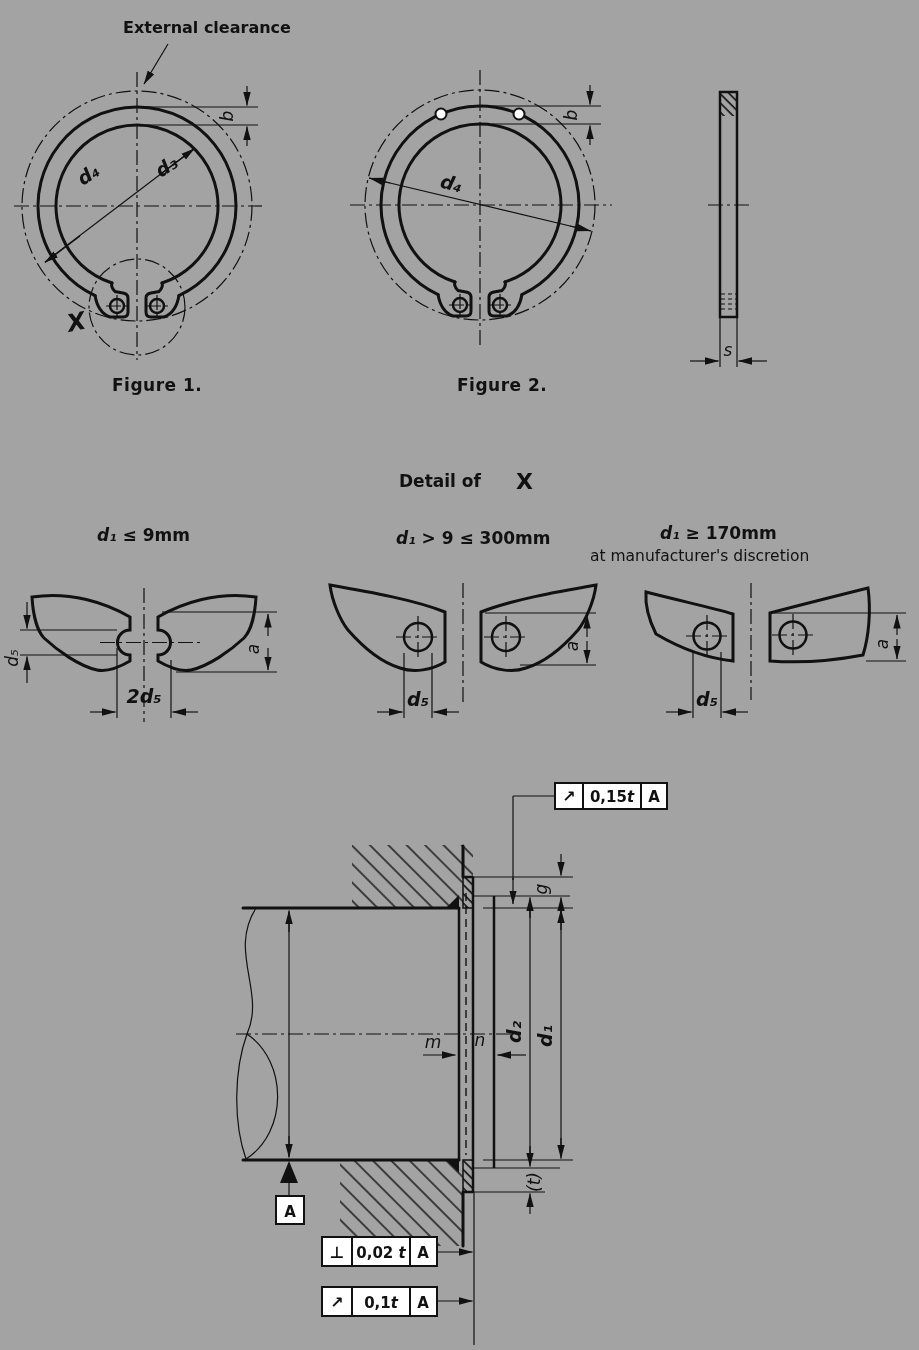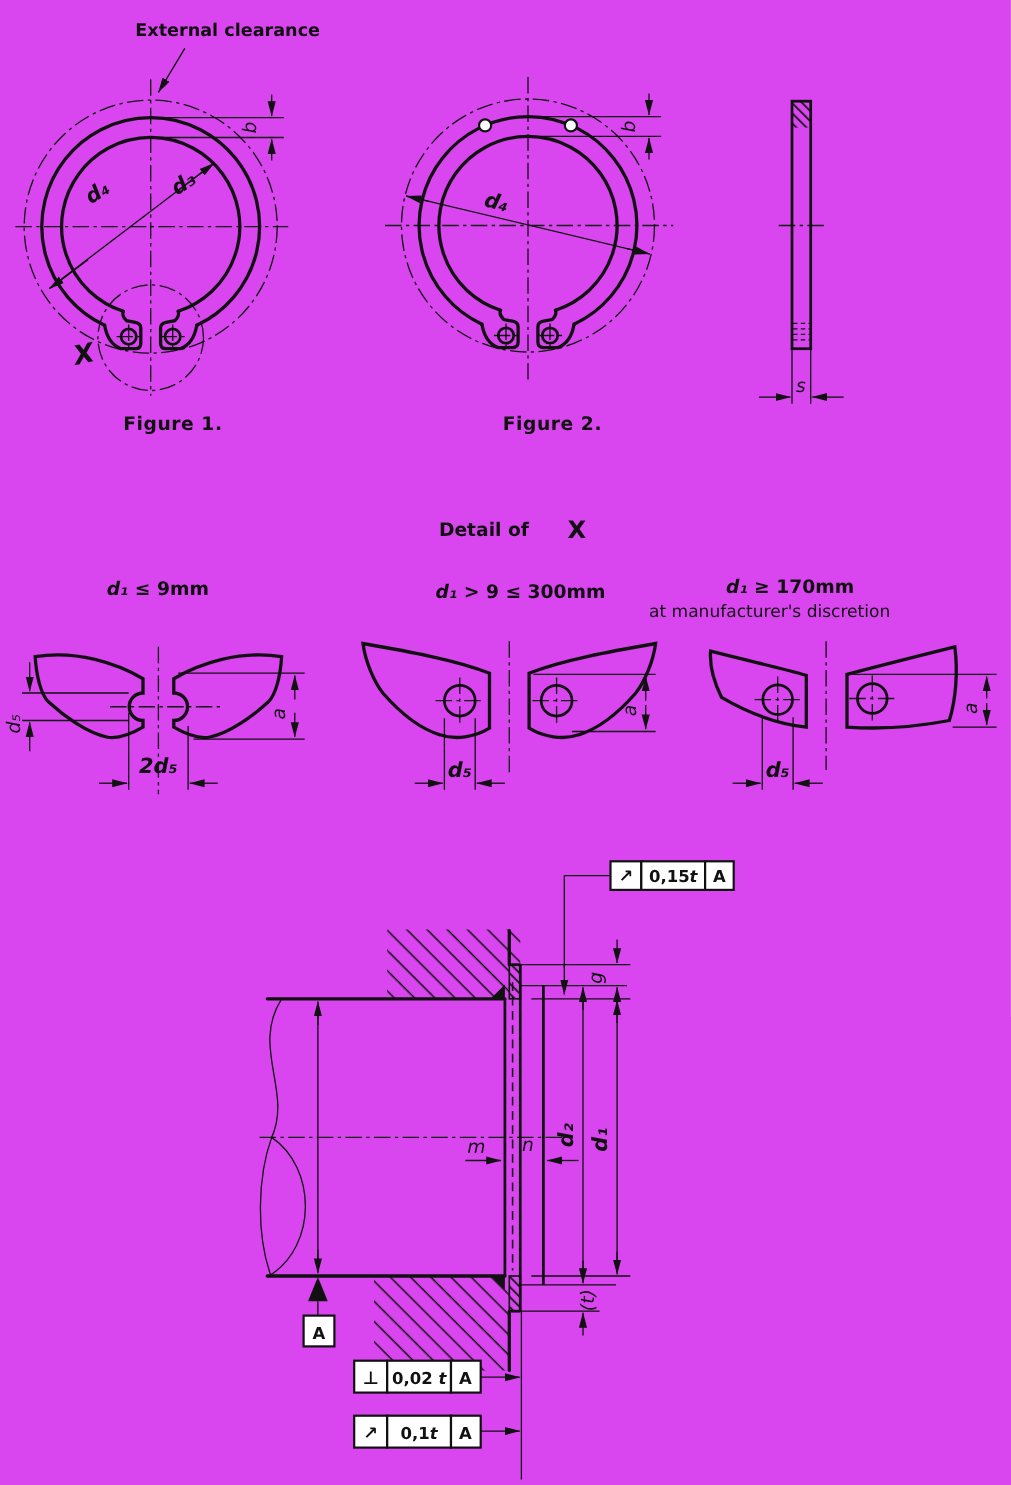--- a/index.html
+++ b/index.html
@@ -1,16 +1,16 @@
 <!DOCTYPE html>
 <html><head>
 <meta charset="utf-8">
 <style>
   html,body{margin:0;padding:0;background:#fff;}
-  .canvas{position:relative;width:919px;height:1350px;background:#d946ef;overflow:hidden;
+  .canvas{position:relative;width:919px;height:1350px;background:#a3a3a3;overflow:hidden;
           font-family:"DejaVu Sans",sans-serif;color:#111;}
   svg{position:absolute;left:0;top:0;}
   svg text{fill:#111;font-family:"DejaVu Sans",sans-serif;}
   .lbl{font-size:17px;font-style:italic;font-weight:500;}
   .lbl-big{font-size:19px;font-style:italic;font-weight:600;}
   .cap{font-size:17px;font-weight:600;letter-spacing:.5px;}
   .ann{font-size:16px;font-weight:600;}
   .cond{font-size:17px;font-weight:600;}
   .cond .it{font-style:italic;}
   .note{font-size:15.5px;font-weight:500;}

